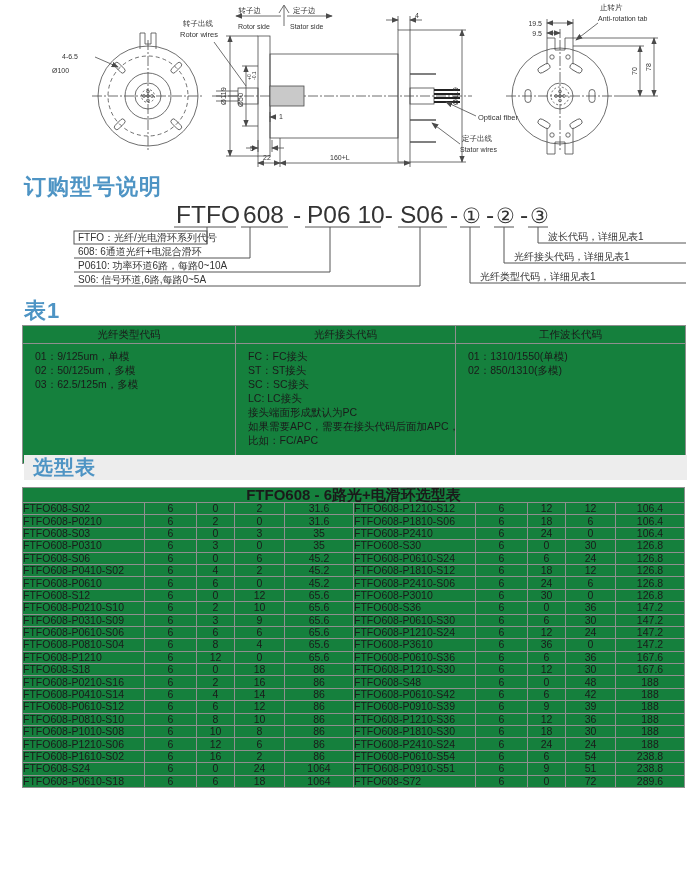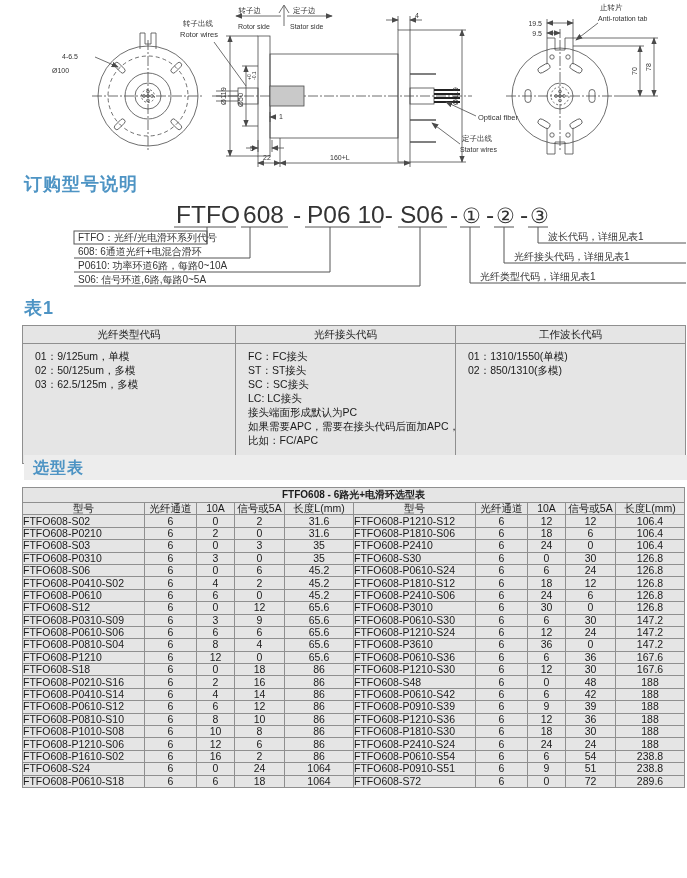--- a/index.html
+++ b/index.html
@@ -1,34 +1,34 @@
 <!DOCTYPE html>
 <html><head>
 <meta charset="utf-8">
 <style>
   html,body{margin:0;padding:0}
   body{width:687px;height:878px;background:#fff;position:relative;overflow:hidden;
        font-family:"Liberation Sans",sans-serif;color:#1a1a1a}
   .abs{position:absolute}
-  .sec-title{font-size:18px;font-weight:bold;color:#4e94c4;letter-spacing:1px}
+  .sec-title{font-size:22px;font-weight:bold;color:#4e94c4;letter-spacing:1px}
   svg text{font-family:"Liberation Sans",sans-serif;fill:#333}
-  table{border-collapse:collapse;table-layout:fixed;background:#e5e5e5}
+  table{border-collapse:collapse;table-layout:fixed;background:#15803d}
   
   #table1{width:663px;font-size:10.5px}
   #table1 th{border:1px solid #8f8f8f;height:17px;font-weight:normal;text-align:center;padding:0}
   #table1 td{border:1px solid #8f8f8f;vertical-align:top;text-align:left;padding:5px 4px 16px 12px}
   #table1 .ln{line-height:14px;white-space:nowrap}
   
   #selbar{background:#ededed;height:25px}
-  #selbar .sec-title{font-size:16px;line-height:25px;padding-left:9px;display:inline-block}
+  #selbar .sec-title{font-size:20px;line-height:25px;padding-left:9px;display:inline-block}
   
   #seltable{width:663px;font-size:10.5px}
   #seltable td,#seltable th{border:1px solid #8f8f8f;height:11.4px;line-height:11px;padding:0;
       text-align:center;font-weight:normal;white-space:nowrap;overflow:hidden}
-  #seltable .ttl{font-weight:bold;font-size:10px;height:14px;line-height:14px}
+  #seltable .ttl{font-weight:bold;font-size:15px;height:14px;line-height:14px}
   #seltable td.model{text-align:left;}
 </style>
 </head>
 <body>
 
 <svg class="abs" style="top:0;left:0" width="687" height="170" viewBox="0 0 687 170">
   <defs>
     <marker id="ae" markerWidth="9" markerHeight="7" refX="8" refY="3.5" orient="auto">
         <path d="M0,0 L9,3.5 L0,7 Z" fill="#4a4a4a"></path>
       </marker>
@@ -294,32 +294,20 @@
     <col style="width:122px">
       <col style="width:52px">
       <col style="width:38px">
       <col style="width:50px">
       <col style="width:69px">
   </colgroup>
   <thead>
     <tr>
       <td class="ttl" colspan="10">FTFO608 - 6路光+电滑环选型表</td>
     </tr>
-    <tr>
-      <th>型号</th>
-      <th>光纤通道</th>
-      <th>10A</th>
-      <th>信号或5A</th>
-      <th>长度L(mm)</th>
-      <th>型号</th>
-      <th>光纤通道</th>
-      <th>10A</th>
-      <th>信号或5A</th>
-      <th>长度L(mm)</th>
-    </tr>
   </thead>
   <tbody>
       <tr>
         <td class="model">FTFO608-S02</td>
         <td>6</td>
         <td>0</td>
         <td>2</td>
         <td>31.6</td>
         <td class="model">FTFO608-P1210-S12</td>
         <td>6</td>
@@ -405,20 +393,32 @@
         <td>0</td>
         <td>12</td>
         <td>65.6</td>
         <td class="model">FTFO608-P3010</td>
         <td>6</td>
         <td>30</td>
         <td>0</td>
         <td>126.8</td>
       </tr>
       <tr>
+        <td class="model">FTFO608-P0210-S10</td>
+        <td>6</td>
+        <td>2</td>
+        <td>10</td>
+        <td>65.6</td>
+        <td class="model">FTFO608-S36</td>
+        <td>6</td>
+        <td>0</td>
+        <td>36</td>
+        <td>147.2</td>
+      </tr>
+      <tr>
         <td class="model">FTFO608-P0310-S09</td>
         <td>6</td>
         <td>3</td>
         <td>9</td>
         <td>65.6</td>
         <td class="model">FTFO608-P0610-S30</td>
         <td>6</td>
         <td>6</td>
         <td>30</td>
         <td>147.2</td>

